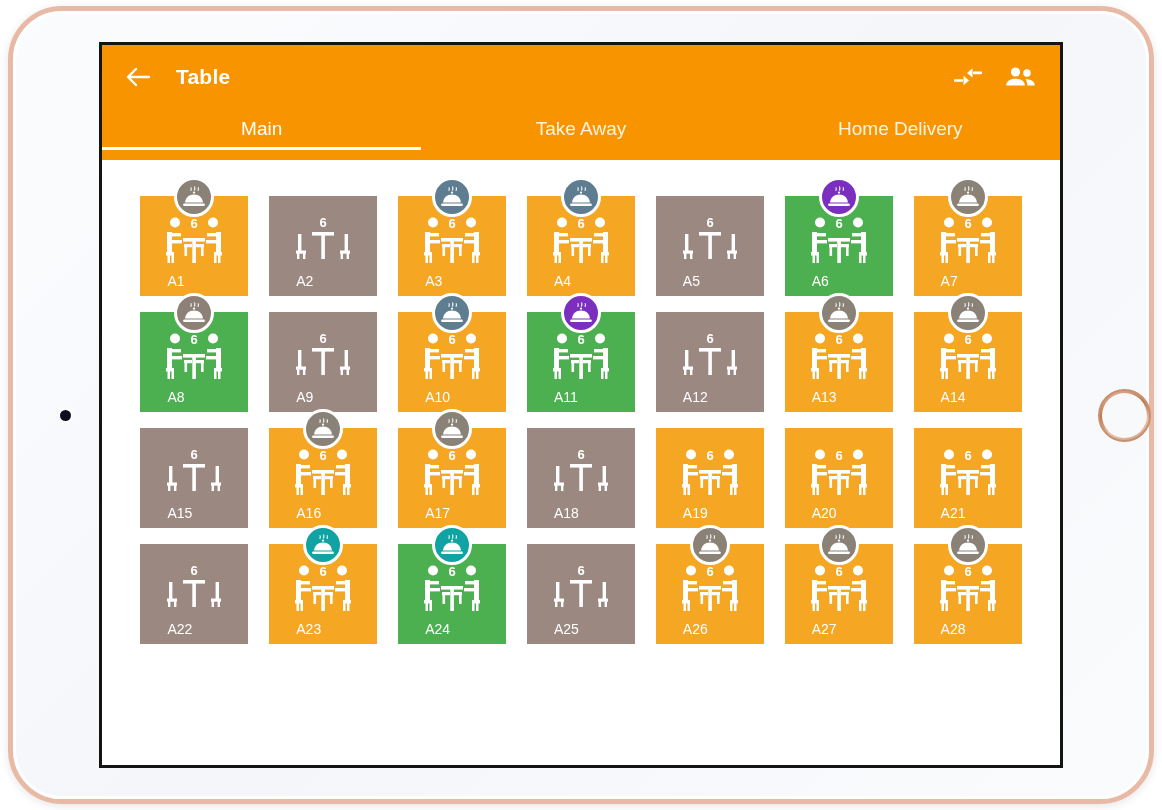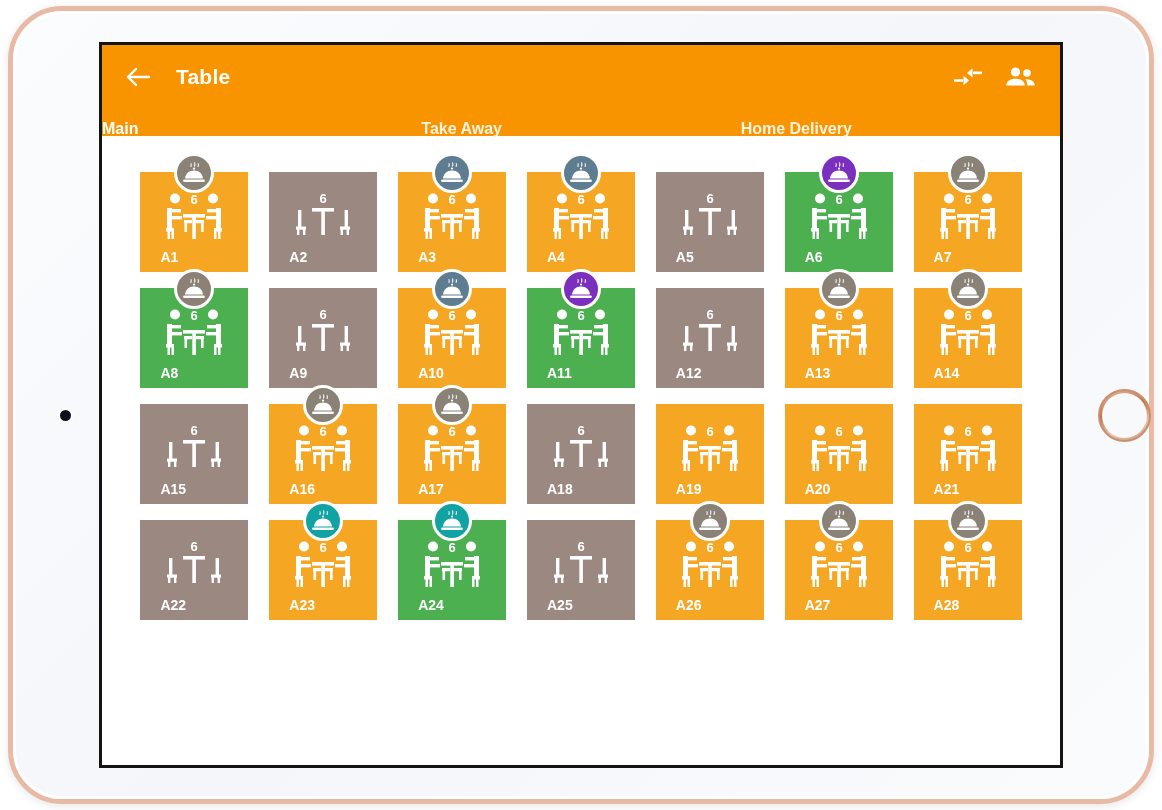--- a/index.html
+++ b/index.html
@@ -56,21 +56,21 @@
     left: 99px; top: 42px;
     width: 964px; height: 726px;
     background: #ffffff;
     border: 3px solid #141414;
     overflow: hidden;
   }
 
   
   .appbar {
     background: #f79400;
-    height: 91px;
+    height: 115px;
     position: relative;
   }
   .appbar-top {
     height: 63px;
     display: flex;
     align-items: center;
     padding: 0 24px 0 18px;
   }
   .back-icon {
     width: 36px; height: 36px;
@@ -99,26 +99,25 @@
   
   .tabs {
     display: flex;
     height: 42px;
     position: relative;
   }
   .tab {
     flex: 1;
     display: flex;
     align-items: center;
-    justify-content: flex-start;
+    justify-content: center;
     color: #fff3df;
-    font-size: 16px;
+    font-size: 19px;
     cursor: pointer;
     position: relative;
-    font-weight: bold;
   }
   .tab.active { color: #ffffff; }
   .tab.active::after {
     content: "";
     position: absolute;
     left: 0; right: 0; bottom: 0;
     height: 3px;
     background: #ffffff;
   }
 
@@ -152,22 +151,22 @@
   .table-card .tbl-icon {
     position: absolute;
     left: 0; right: 0;
     top: 20px;
     display: flex;
     justify-content: center;
   }
   .table-card .label {
     color: #ffffff;
     font-size: 14px;
-    font-weight: bold;
-    padding: 0 0 7px 20px;
+    font-weight: normal;
+    padding: 0 0 7px 27px;
     position: relative;
     z-index: 2;
     text-align: center;
   }
   .badge {
     position: absolute;
     top: -19px;
     left: 50%;
     transform: translateX(-50%);
     width: 40px; height: 40px;

